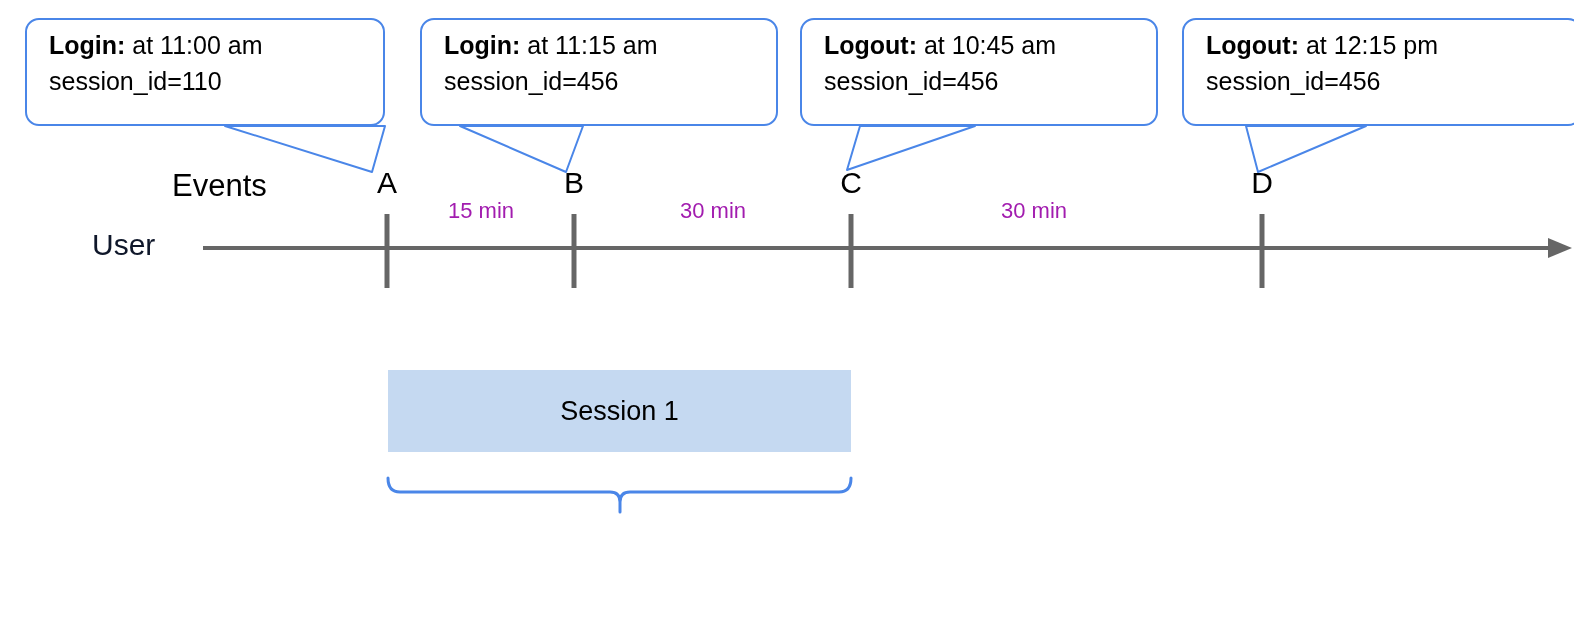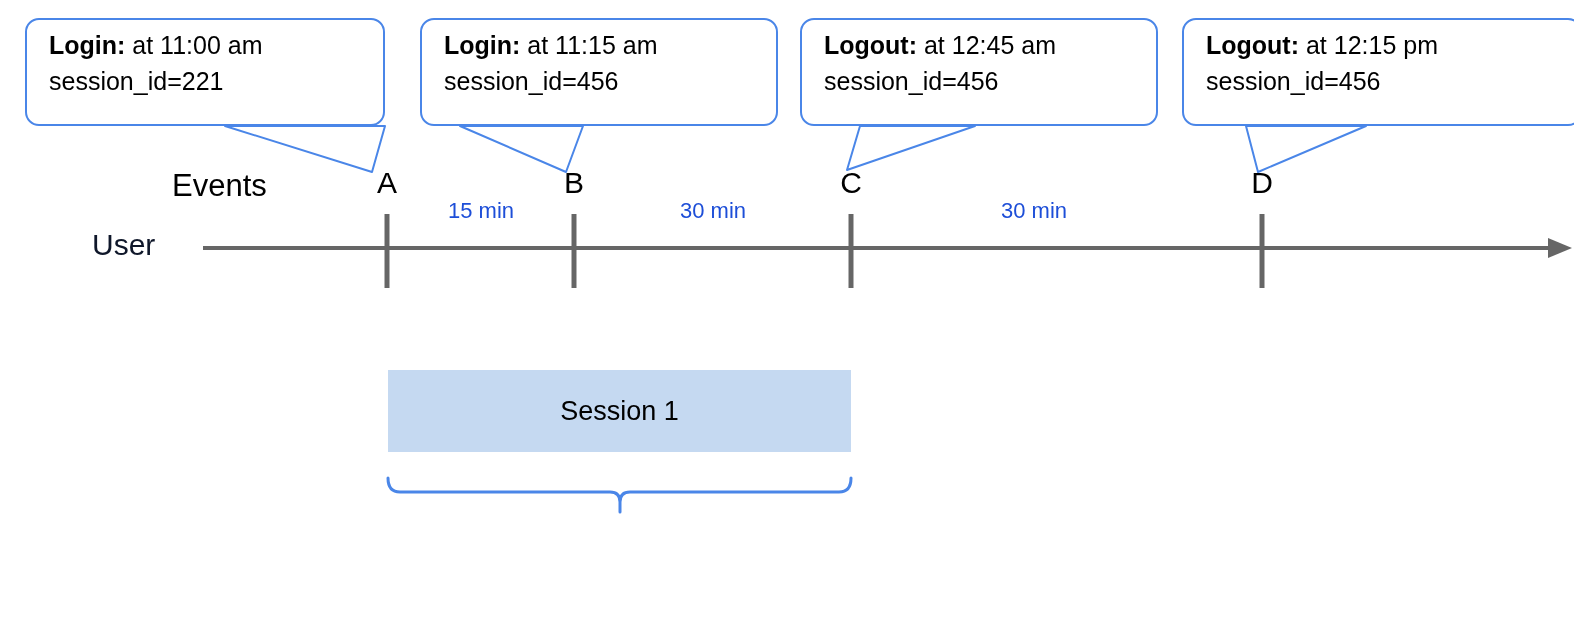--- a/index.html
+++ b/index.html
@@ -64,21 +64,21 @@
     position: absolute;
     font-size: 30px;
     color: #000000;
     text-align: center;
     width: 40px;
     white-space: nowrap;
   }
   .duration-label {
     position: absolute;
     font-size: 22px;
-    color: #1d4ed8;
+    color: #a21caf;
     text-align: right;
     white-space: nowrap;
     transform: translateX(-50%);
   }
 
   
   .session-bar {
     position: absolute;
     background: #c5d9f1;
     display: flex;
@@ -97,30 +97,30 @@
     transform: translateX(-50%);
   }
 </style>
 </head>
 <body>
 
 <div id="stage">
 
   <div class="callout" style="left:25px; top:18px; width:360px; height:108px;">
     <span class="kind">Login:</span><span> at 11:00 am</span>
-    <span class="line2">session_id=221</span>
+    <span class="line2">session_id=110</span>
   </div>
 
   <div class="callout" style="left:420px; top:18px; width:358px; height:108px;">
     <span class="kind">Login:</span><span> at 11:15 am</span>
     <span class="line2">session_id=456</span>
   </div>
 
   <div class="callout" style="left:800px; top:18px; width:358px; height:108px;">
-    <span class="kind">Logout:</span><span> at 12:45 am</span>
+    <span class="kind">Logout:</span><span> at 10:45 am</span>
     <span class="line2">session_id=456</span>
   </div>
 
   <div class="callout" style="left:1182px; top:18px; width:400px; height:108px;">
     <span class="kind">Logout:</span><span> at 12:15 pm</span>
     <span class="line2">session_id=456</span>
   </div>
 
   <svg class="svg-layer" viewBox="0 0 1574 630" xmlns="http://www.w3.org/2000/svg">
 

